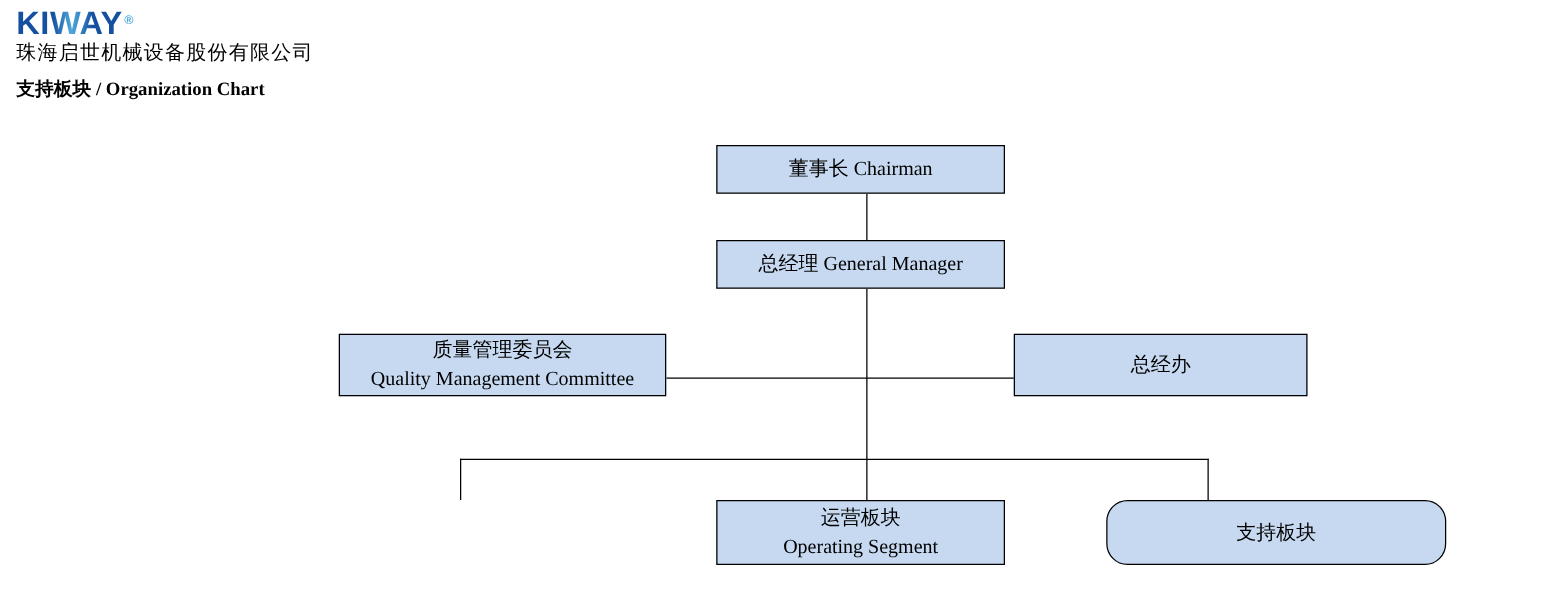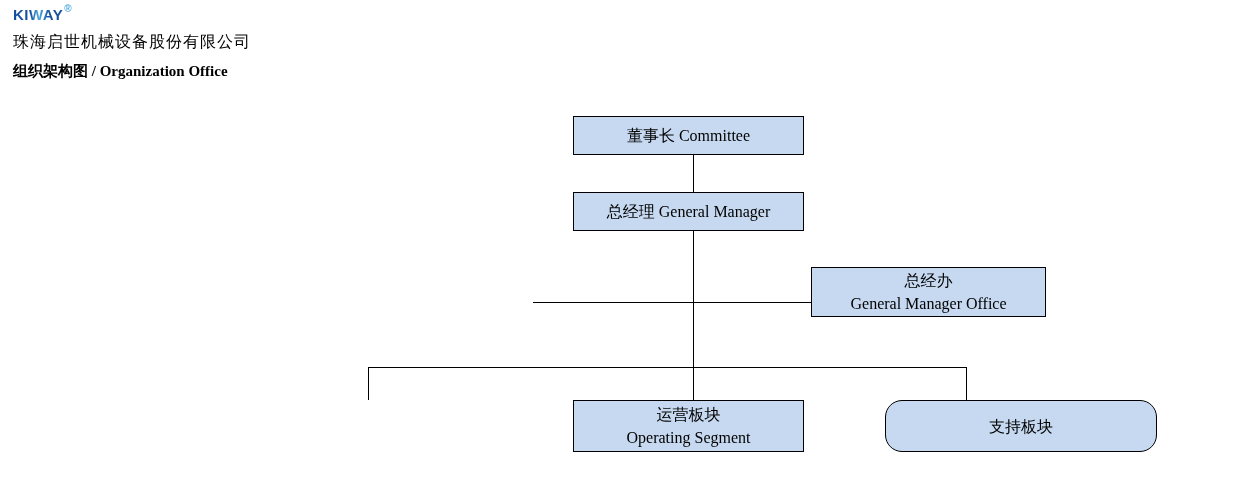--- a/index.html
+++ b/index.html
@@ -9,21 +9,21 @@
     background:#ffffff;
     overflow:hidden;
     font-family:"Liberation Serif","DejaVu Serif",serif;
     color:#000000;
   }
 
   
   .logo{position:absolute;left:13px;top:3px;white-space:nowrap;}
   .logo-text{
     font-family:"Liberation Sans","DejaVu Sans",sans-serif;
-    font-weight:bold;font-size:15px;letter-spacing:0.5px;
+    font-weight:bold;font-size:26px;letter-spacing:0.5px;
     color:#1553a4;
   }
   @supports ((-webkit-background-clip:text) or (background-clip:text)){
     .logo-text{
       background:linear-gradient(90deg,#14509f 0%,#14509f 34%,#4fa9de 52%,#14509f 72%,#14509f 100%);
       -webkit-background-clip:text;background-clip:text;
       -webkit-text-fill-color:transparent;color:transparent;
     }
   }
   .logo-reg{
@@ -69,41 +69,44 @@
   .c-drop-left   {left:368px;top:367px;width:1px;height:33px;}
   .c-drop-right  {left:966px;top:367px;width:1px;height:33px;}
 </style>
 </head>
 <body>
 
 <div class="canvas">
 
   <div class="logo"><span class="logo-text">KIWAY</span><span class="logo-reg">®</span></div>
   <div class="company-name">珠海启世机械设备股份有限公司</div>
-  <div class="chart-title">组织架构图 / Organization Office</div>
+  <div class="chart-title">支持板块 / Organization Chart</div>
 
   <div class="conn c-chairman-gm"></div>
   <div class="conn c-gm-trunk"></div>
   <div class="conn c-mid-h"></div>
   <div class="conn c-bottom-h"></div>
   <div class="conn c-drop-left"></div>
   <div class="conn c-drop-right"></div>
 
   <div class="node node-chairman">
-    <span class="line">董事长 Committee</span>
+    <span class="line">董事长 Chairman</span>
   </div>
 
   <div class="node node-gm">
     <span class="line">总经理 General Manager</span>
   </div>
 
+  <div class="node node-qmc">
+    <span class="line">质量管理委员会</span>
+    <span class="line">Quality Management Committee</span>
+  </div>
 
   <div class="node node-gmo">
     <span class="line">总经办</span>
-    <span class="line">General Manager Office</span>
   </div>
 
 
   <div class="node node-operating">
     <span class="line">运营板块</span>
     <span class="line">Operating Segment</span>
   </div>
 
   <div class="node node-support">
     <span class="line">支持板块</span>

